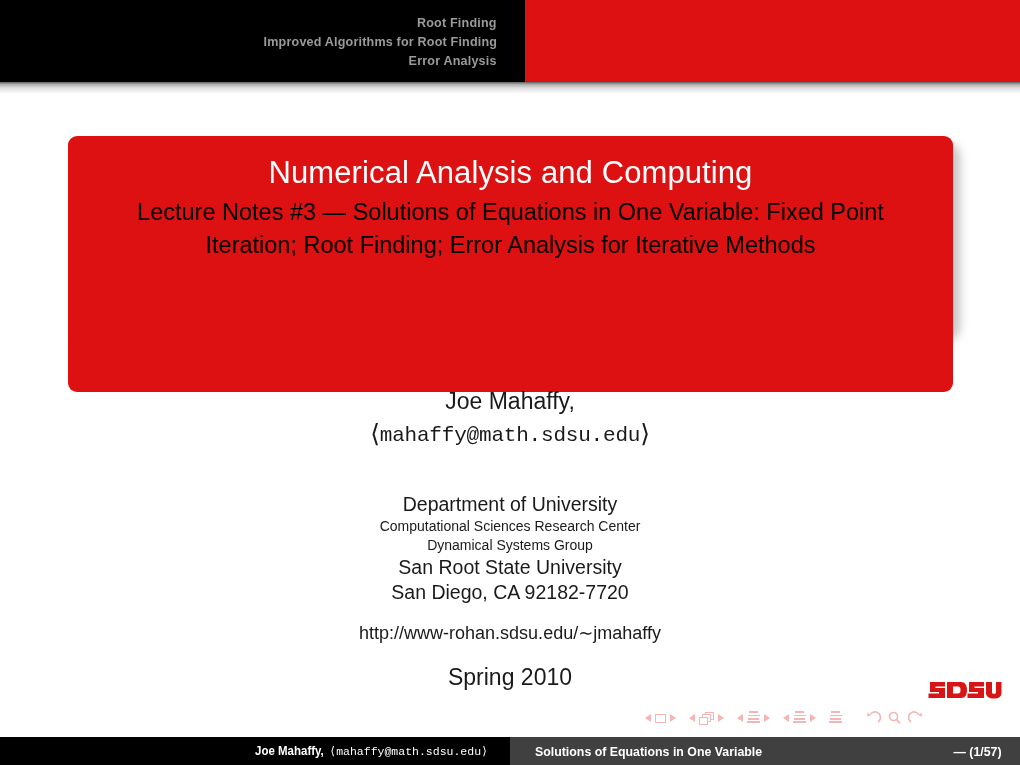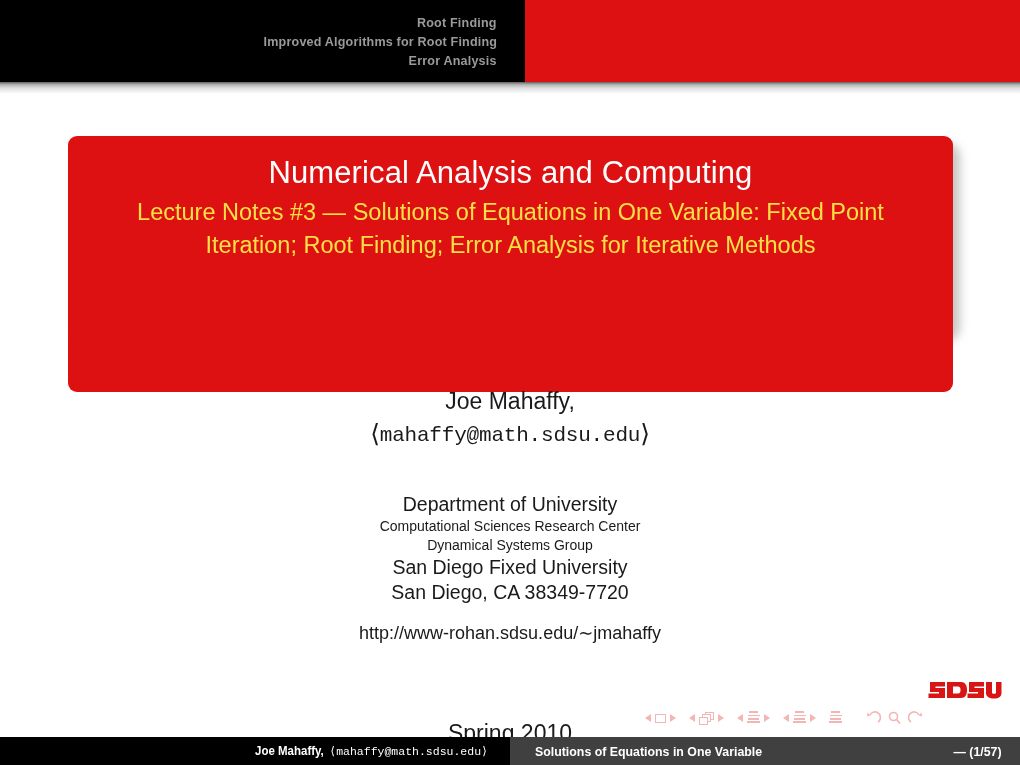--- a/index.html
+++ b/index.html
@@ -89,21 +89,21 @@
     color: #ffffff;
     font-family: "Liberation Sans", sans-serif;
     font-size: 31px;
     font-weight: normal;
     letter-spacing: 0.1px;
     line-height: 40px;
     text-align: center;
     white-space: nowrap;
   }
   #title-sub {
-    color: #fde047;
+    color: #000000;
     font-family: "Liberation Sans", sans-serif;
     font-size: 23.5px;
     font-weight: normal;
     line-height: 33px;
     text-align: center;
     margin-top: 3px;
     max-width: 830px;
   }
 
   
@@ -148,21 +148,21 @@
     left: 0; top: 622px;
     width: 1020px;
     text-align: center;
     font-family: "Liberation Sans", sans-serif;
     font-size: 18px;
     color: #1a1a1a;
   }
 
   #date-line {
     position: absolute;
-    left: 0; top: 720px;
+    left: 0; top: 664px;
     width: 1020px;
     text-align: center;
     font-family: "Liberation Sans", sans-serif;
     font-size: 23px;
     color: #1a1a1a;
   }
 
   
   #sdsu-logo {
     position: absolute;
@@ -302,22 +302,22 @@
 
 <div id="author-block">
   <div id="author-name">Joe Mahaffy,</div>
   <div id="author-email"><span class="angle">⟨</span><span>mahaffy@math.sdsu.edu</span><span class="angle">⟩</span></div>
 </div>
 
 <div id="inst-block">
   <div class="inst-big">Department of University</div>
   <div class="inst-small">Computational Sciences Research Center</div>
   <div class="inst-small">Dynamical Systems Group</div>
-  <div class="inst-big">San Diego Fixed University</div>
-  <div class="inst-big">San Diego, CA 38349-7720</div>
+  <div class="inst-big">San Root State University</div>
+  <div class="inst-big">San Diego, CA 92182-7720</div>
 </div>
 
 <div id="url-line">http://www-rohan.sdsu.edu/∼jmahaffy</div>
 
 <div id="date-line">Spring 2010</div>
 
 <div id="sdsu-logo">
   <svg width="74" height="24" viewBox="0 0 74 24" xmlns="http://www.w3.org/2000/svg" aria-hidden="true">
     <g fill="#d81414">
       <path d="M2,4 L17,4 L17,8.5 L7.5,8.5 L7.5,10 L17,10 L17,20 L0.5,20 L0.5,15.5 L11,15.5 L11,14 L2,14 Z"></path>

